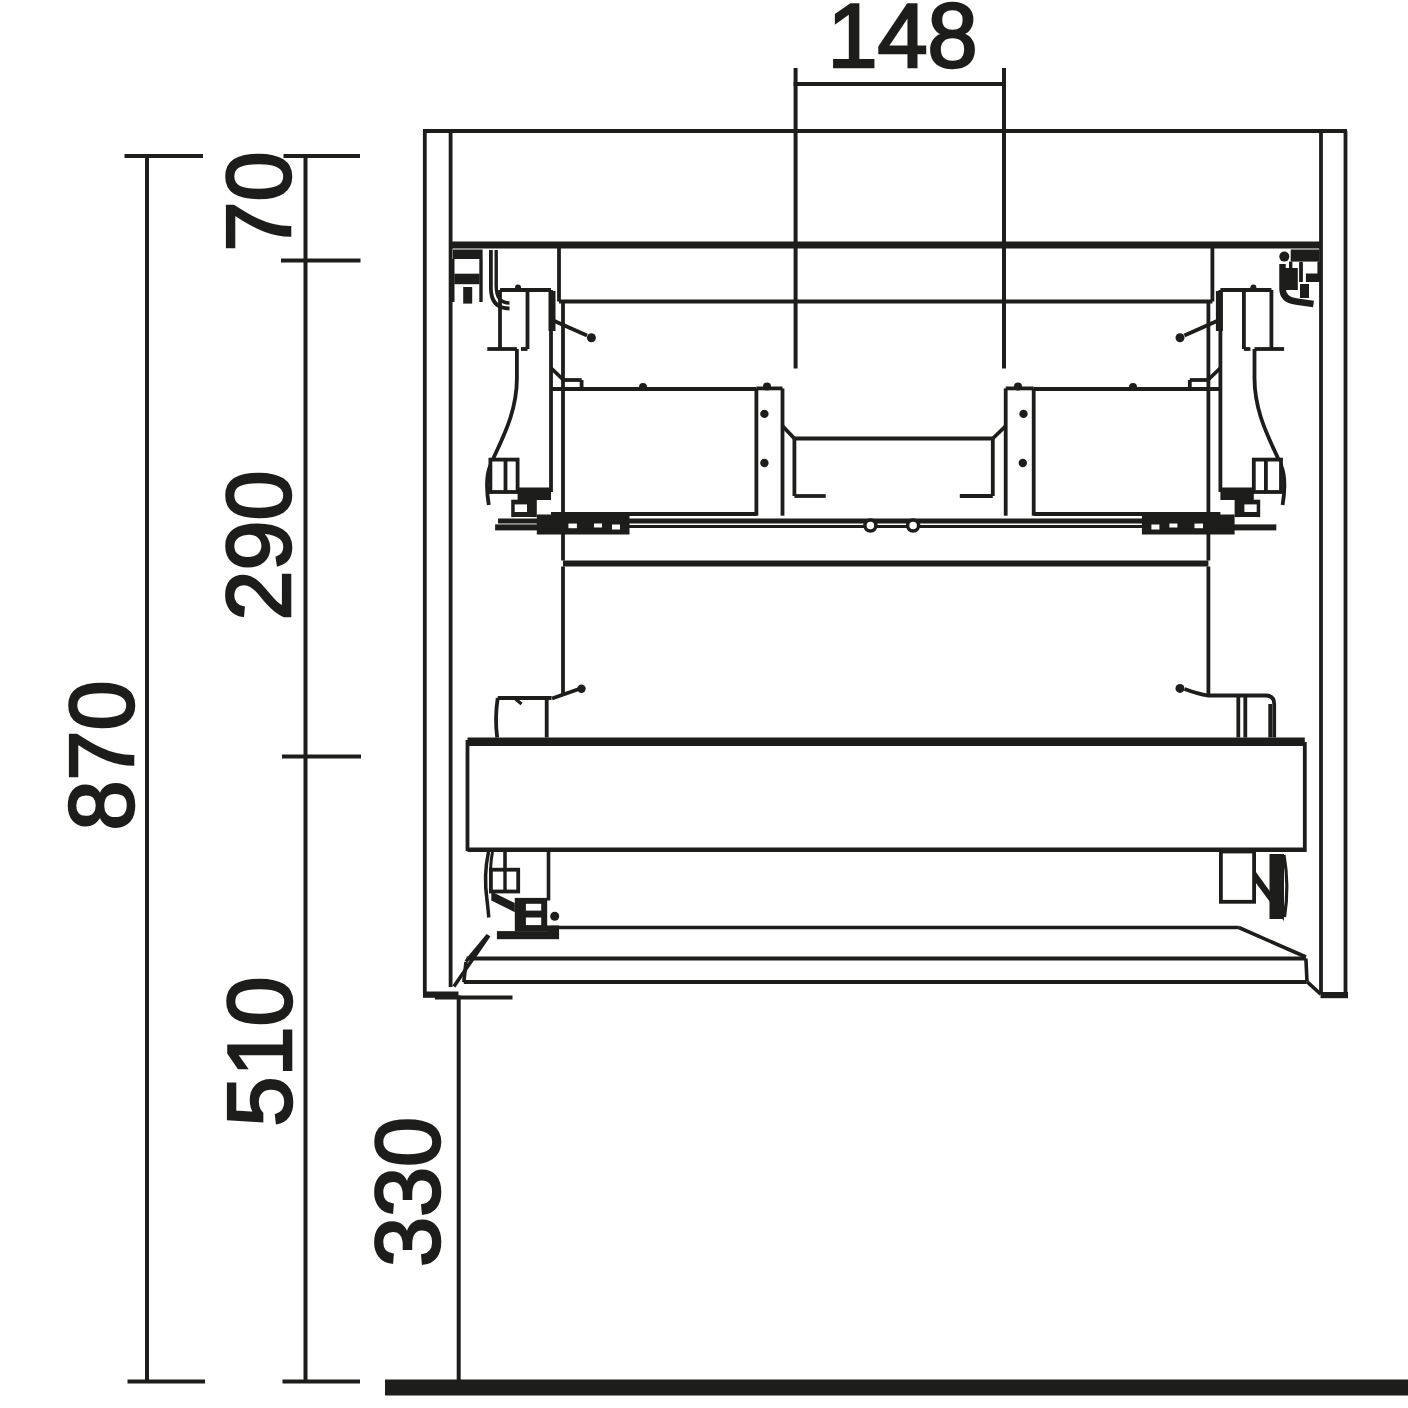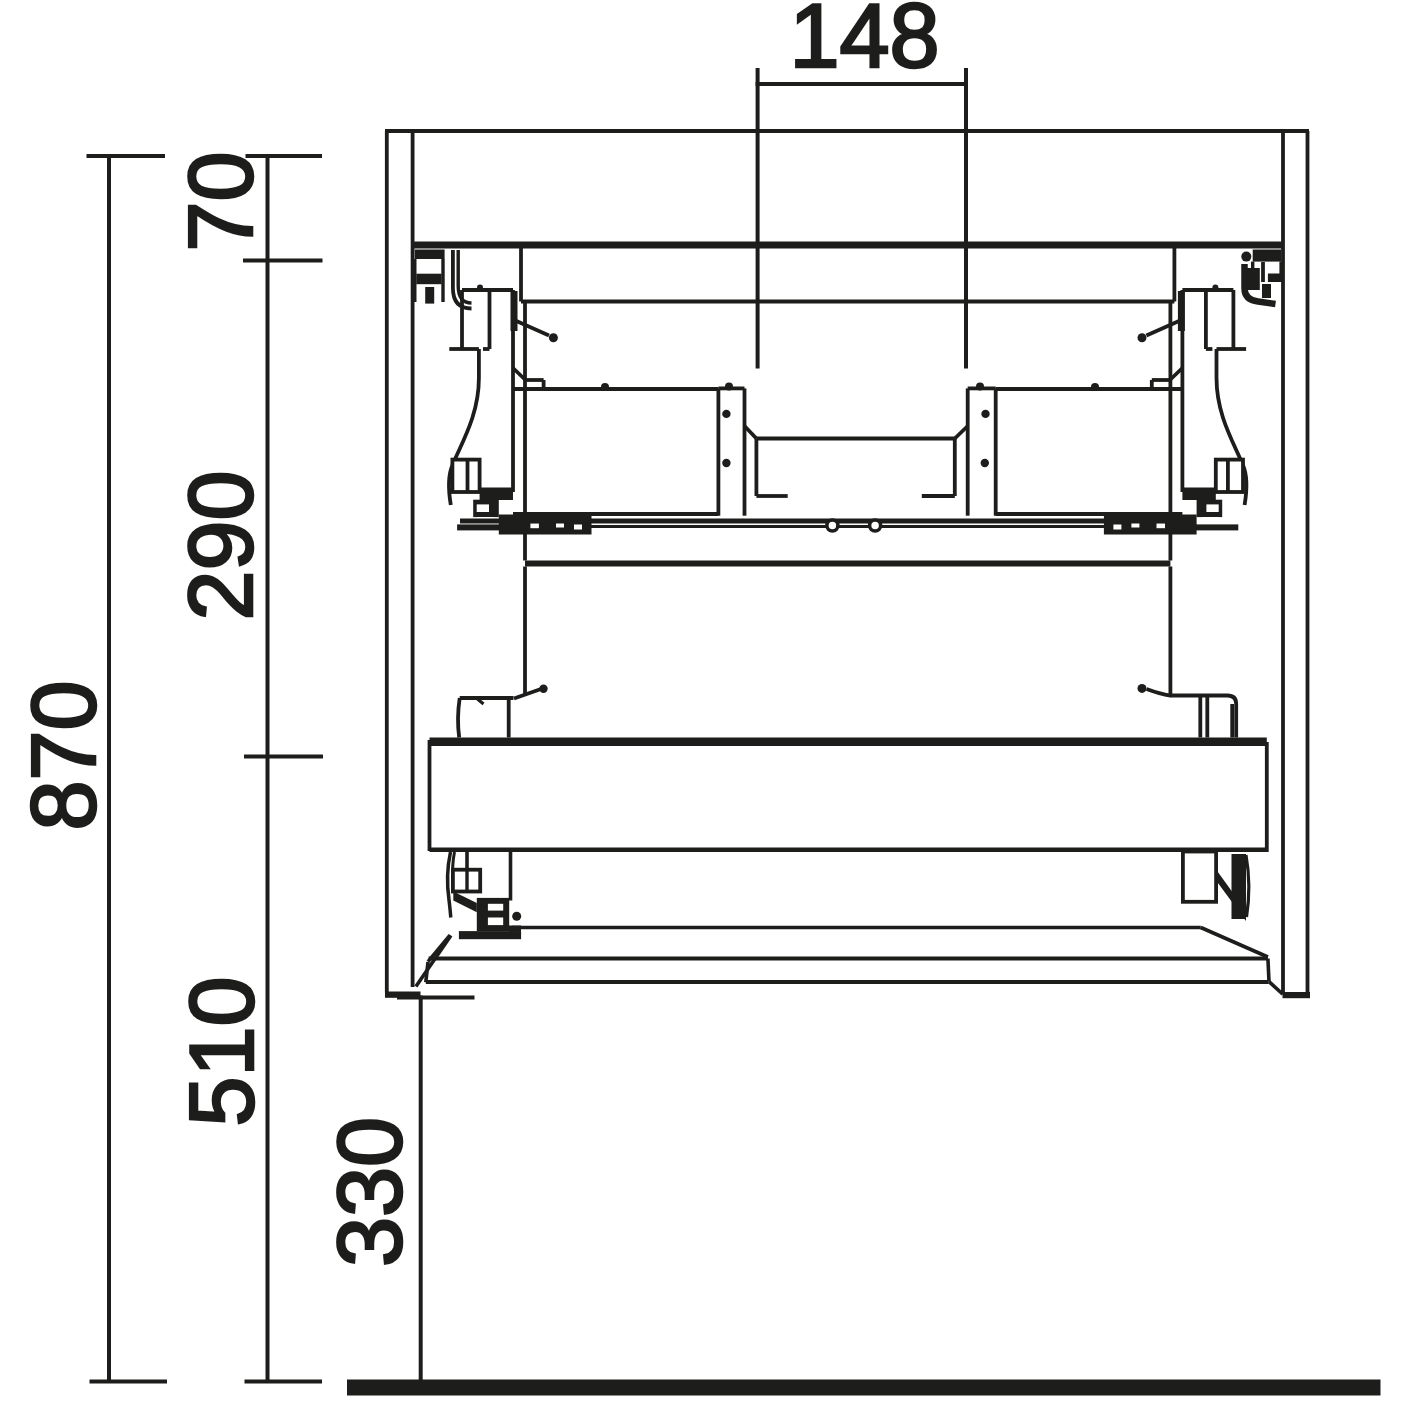--- a/index.html
+++ b/index.html
@@ -1,16 +1,16 @@
 <!DOCTYPE html>
 <html><head>
 <meta charset="utf-8">
 <style>
   html,body{margin:0;padding:0;background:#ffffff;}
-  .wrap{width:1304px;height:1408px;position:relative;background:#ffffff;}
+  .wrap{width:1304px;height:1408px;position:relative;background:#ffffff;padding-left:38px;}
   text{font-family:"Liberation Sans",sans-serif;fill:#1d1d1b;}
 </style>
 </head>
 <body>
 <div class="wrap">
 <svg width="1408" height="1408" viewBox="0 0 1408 1408">
 <rect x="0" y="0" width="1408" height="1408" fill="#ffffff"></rect>
 
 <g stroke="#1d1d1b" stroke-width="4" fill="none" stroke-linecap="square">
   <path d="M109,156 V1381"></path>

